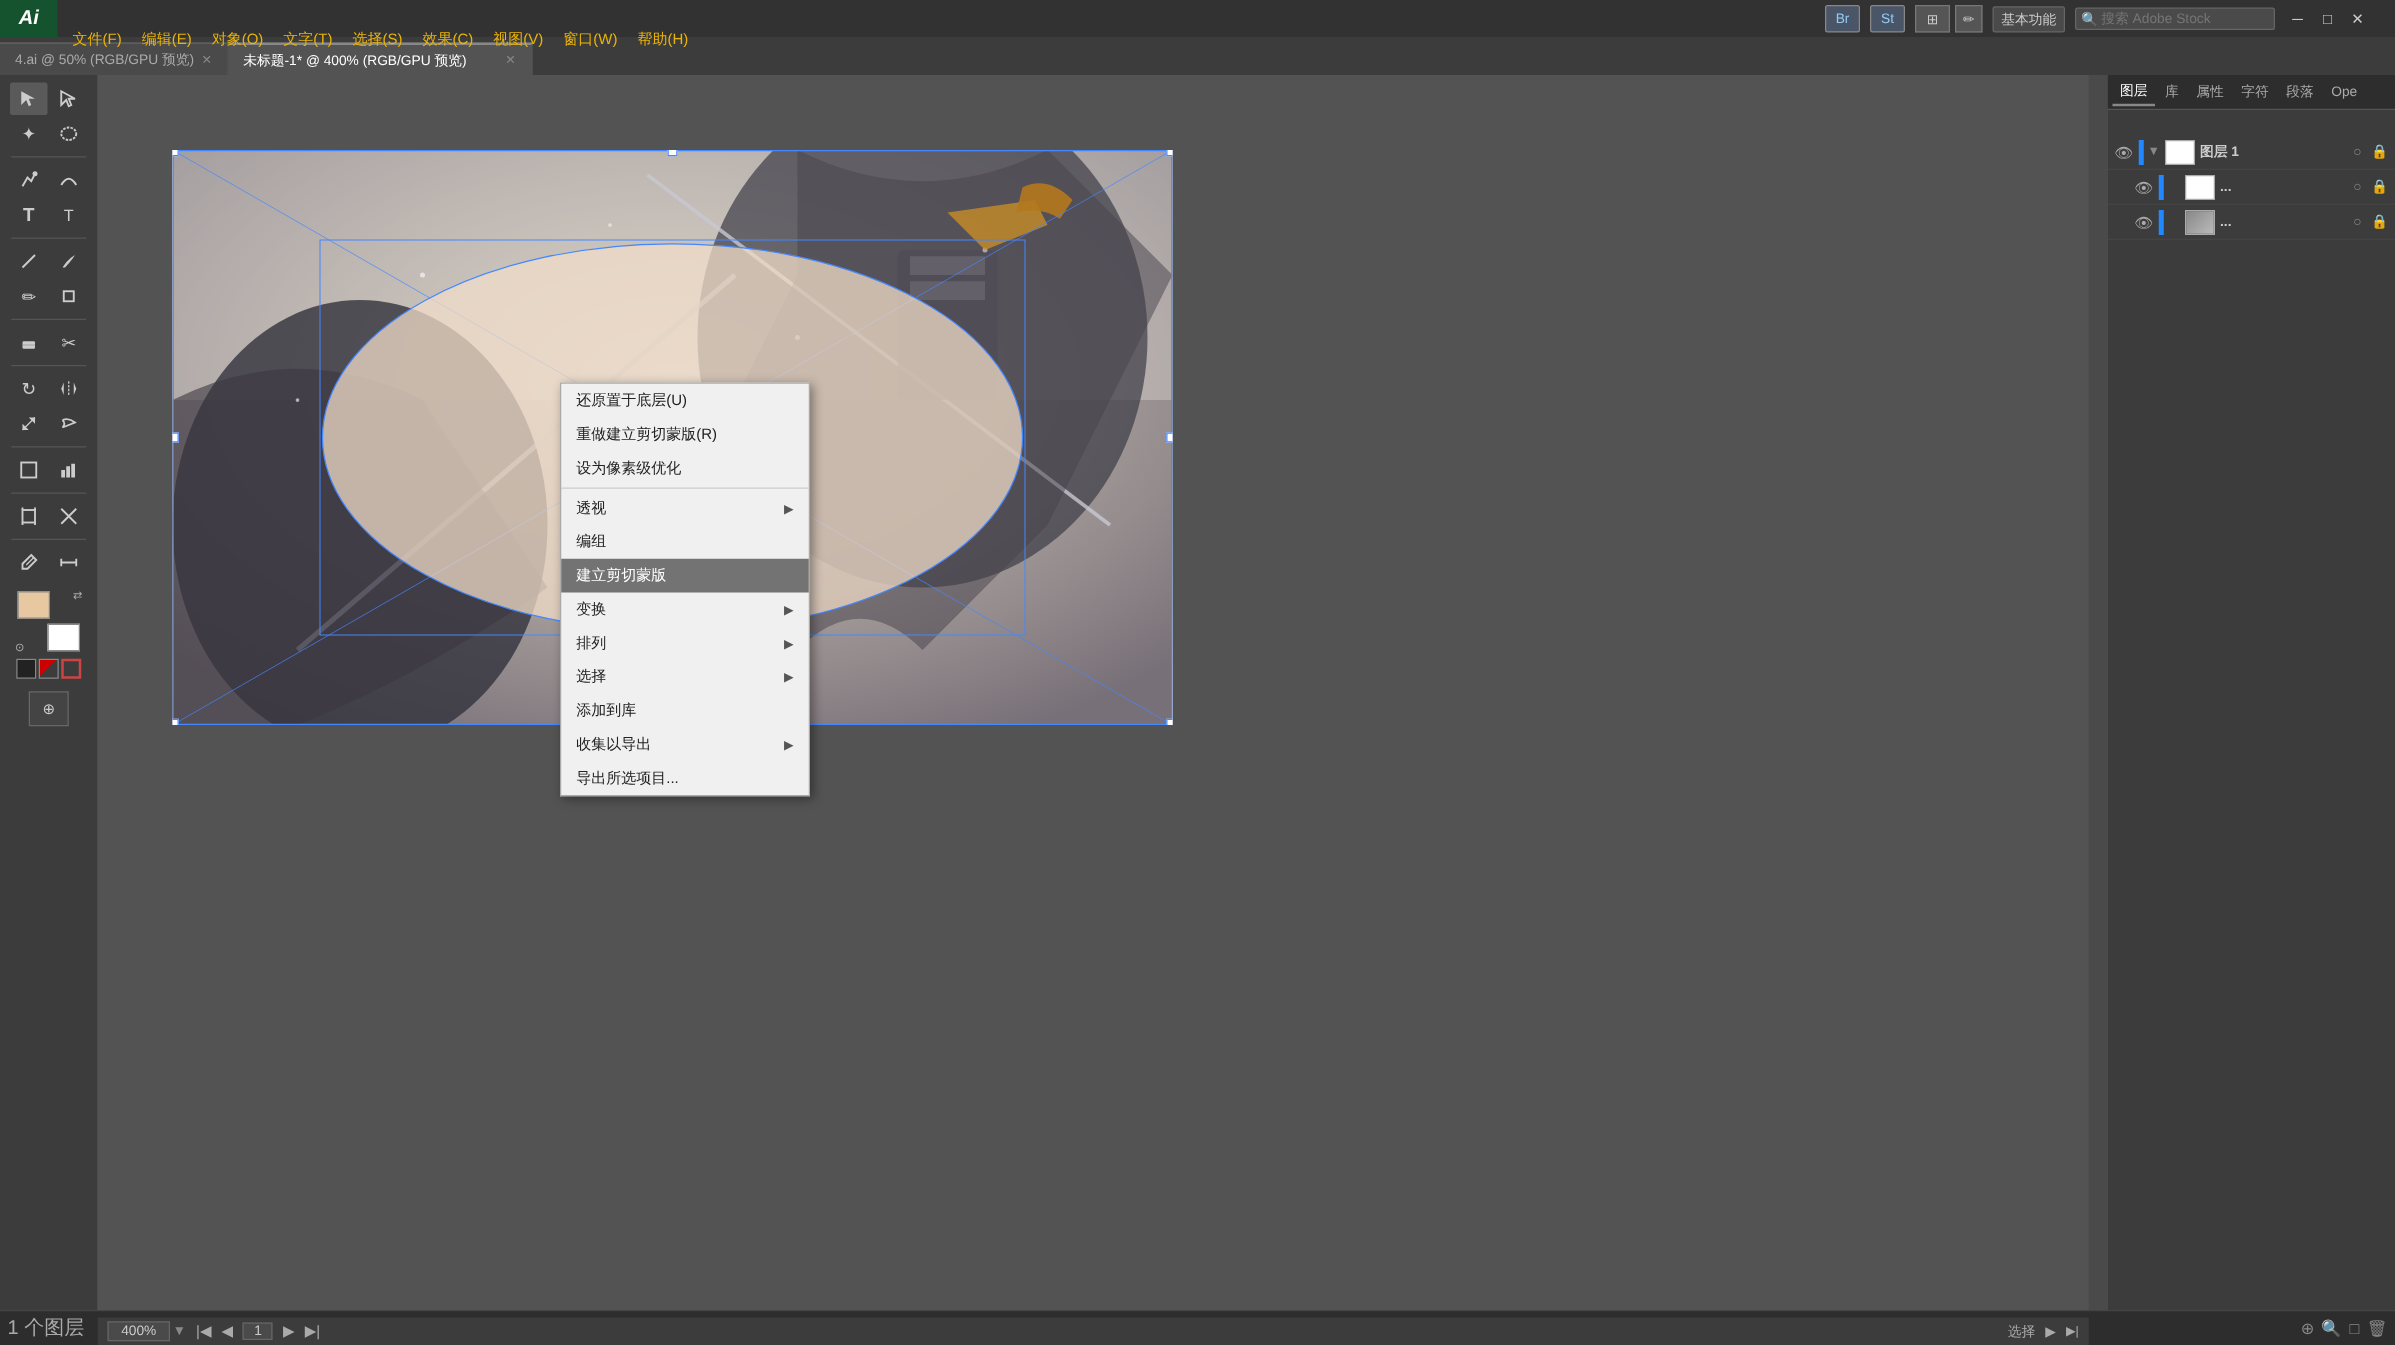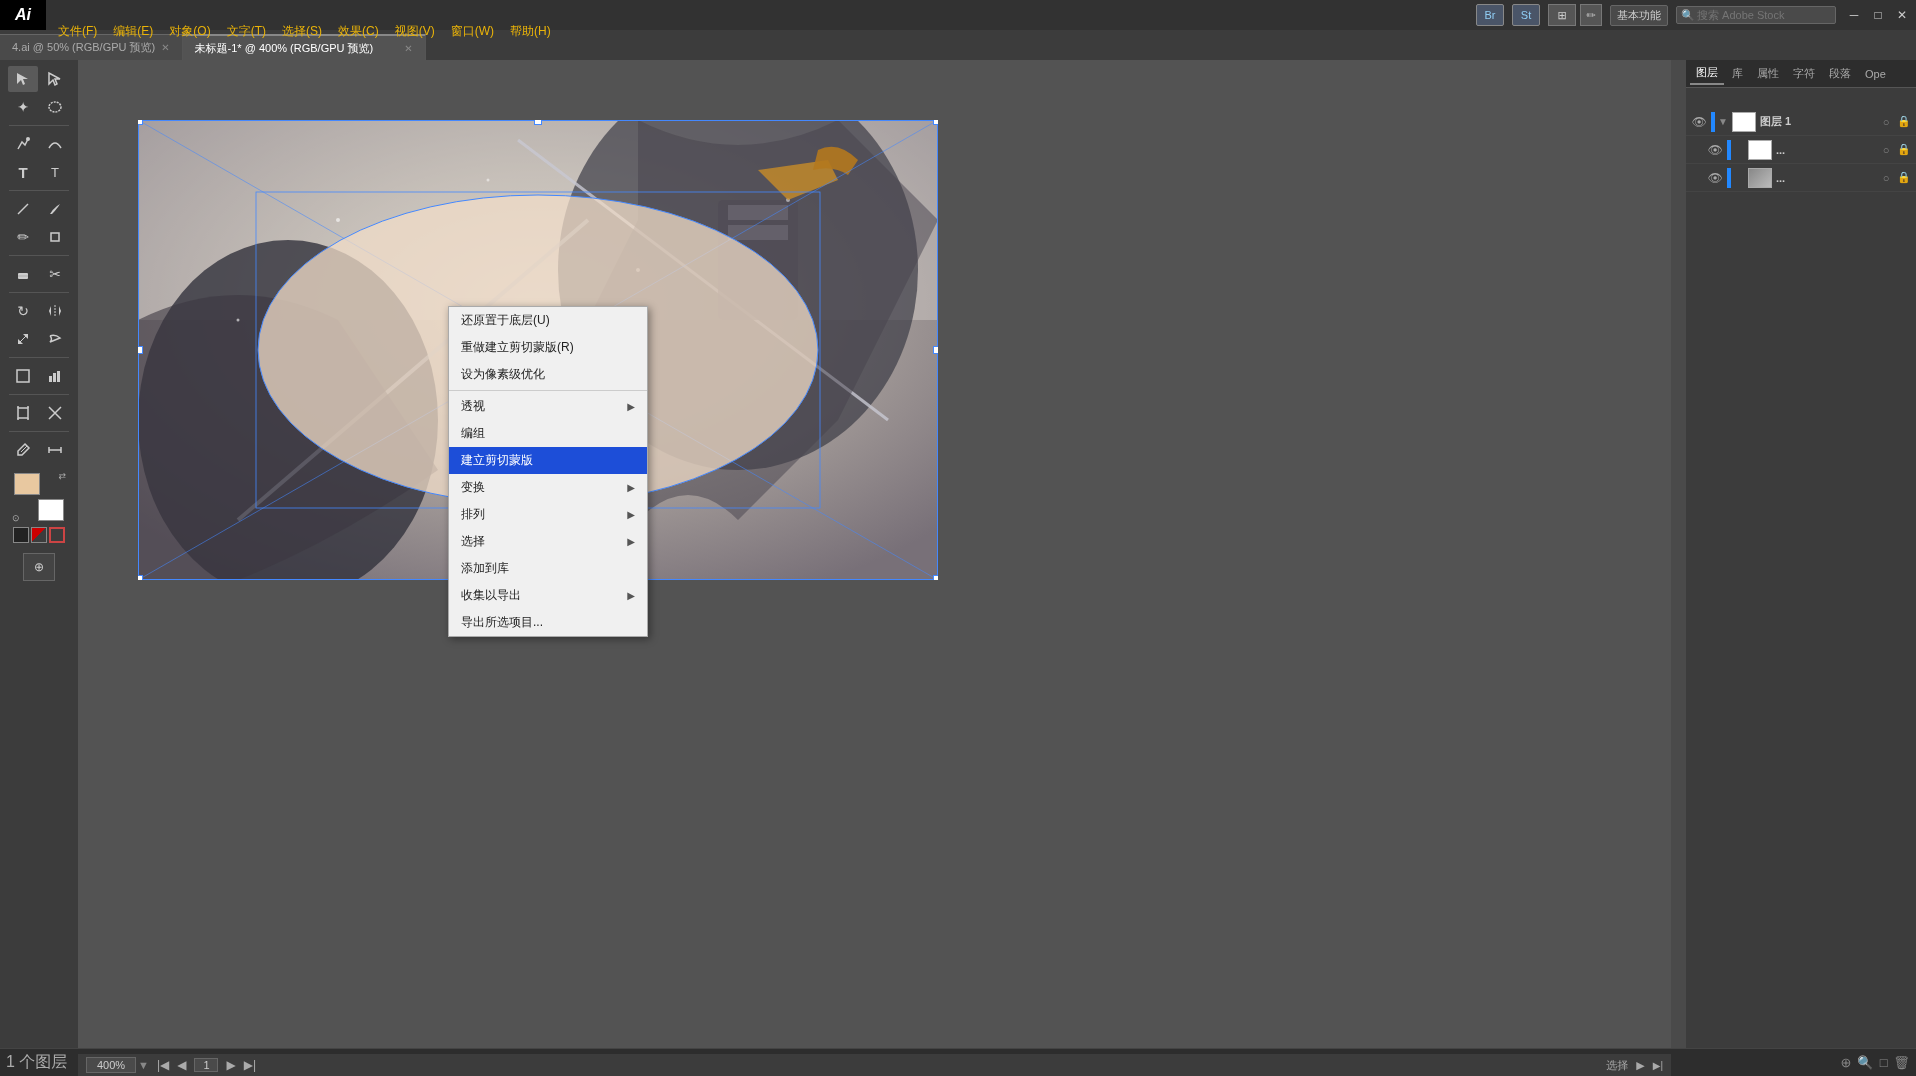--- a/index.html
+++ b/index.html
@@ -21,21 +21,21 @@
       background: #323232;
       display: flex;
       align-items: center;
       position: absolute;
       top: 0; left: 0;
       z-index: 100;
     }
     #ai-logo {
       width: 46px;
       height: 30px;
-      background: #000000;
+      background: #14532d;
       display: flex;
       align-items: center;
       justify-content: center;
       font-size: 16px;
       font-weight: bold;
       color: white;
       font-style: italic;
     }
     #menu-bar {
       display: flex;
@@ -49,21 +49,21 @@
       color: #eab308;
       font-size: 12px;
       cursor: pointer;
       white-space: nowrap;
       margin-top: 32px;
     }
     #titlebar-right {
       display: flex;
       align-items: center;
       gap: 8px;
-      padding-right: 4px;
+      padding-right: 20px;
     }
     .ext-btn {
       width: 28px;
       height: 22px;
       background: #666;
       border: 1px solid #888;
       display: flex;
       align-items: center;
       justify-content: center;
       font-size: 11px;
@@ -356,21 +356,21 @@
     }
     .ctx-item {
       padding: 5px 12px;
       display: flex;
       align-items: center;
       justify-content: space-between;
       cursor: pointer;
       white-space: nowrap;
     }
     .ctx-item.highlighted {
-      background: #1d4ed8;
+      background: #737373;
       color: white;
     }
     .ctx-separator {
       height: 1px;
       background: #ccc;
       margin: 2px 0;
     }
     .ctx-arrow {
       font-size: 10px;
       color: #555;

